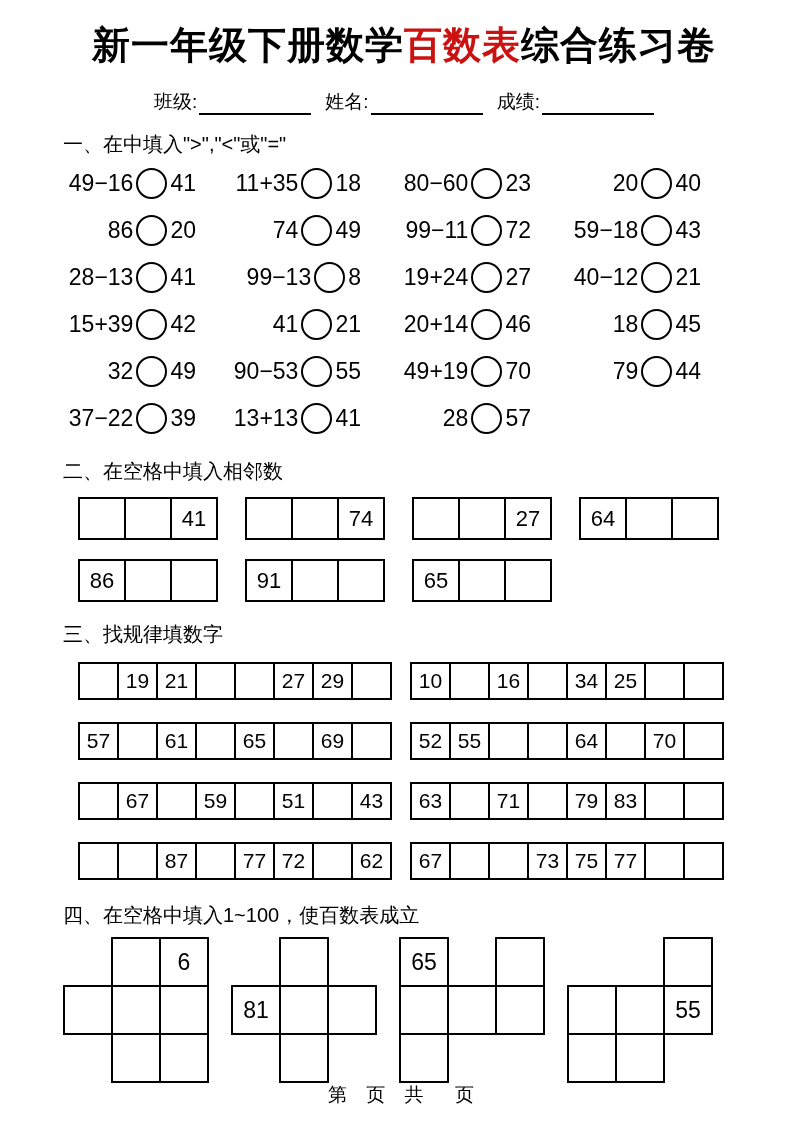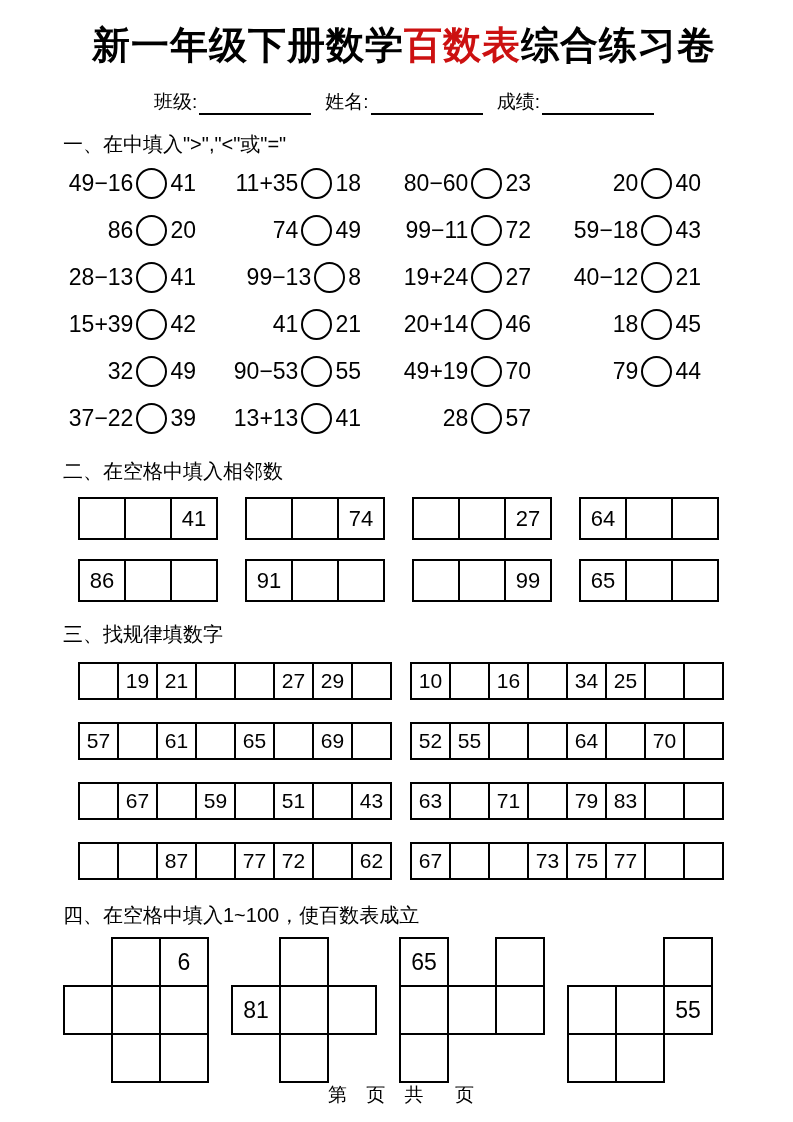--- a/index.html
+++ b/index.html
@@ -204,25 +204,20 @@
           <div class="cell">86</div>
           <div class="cell"></div>
           <div class="cell"></div>
         </div>
         <div class="strip">
           <div class="cell">91</div>
           <div class="cell"></div>
           <div class="cell"></div>
         </div>
         <div class="strip">
-          <div class="cell"></div>
-          <div class="cell"></div>
-          <div class="cell">99</div>
-        </div>
-        <div class="strip">
           <div class="cell">65</div>
           <div class="cell"></div>
           <div class="cell"></div>
         </div>
       </div>
     </div>
 
   <div class="sec-head">三、找规律填数字</div>
   <div class="seq-rows">
       <div class="seq-row">

